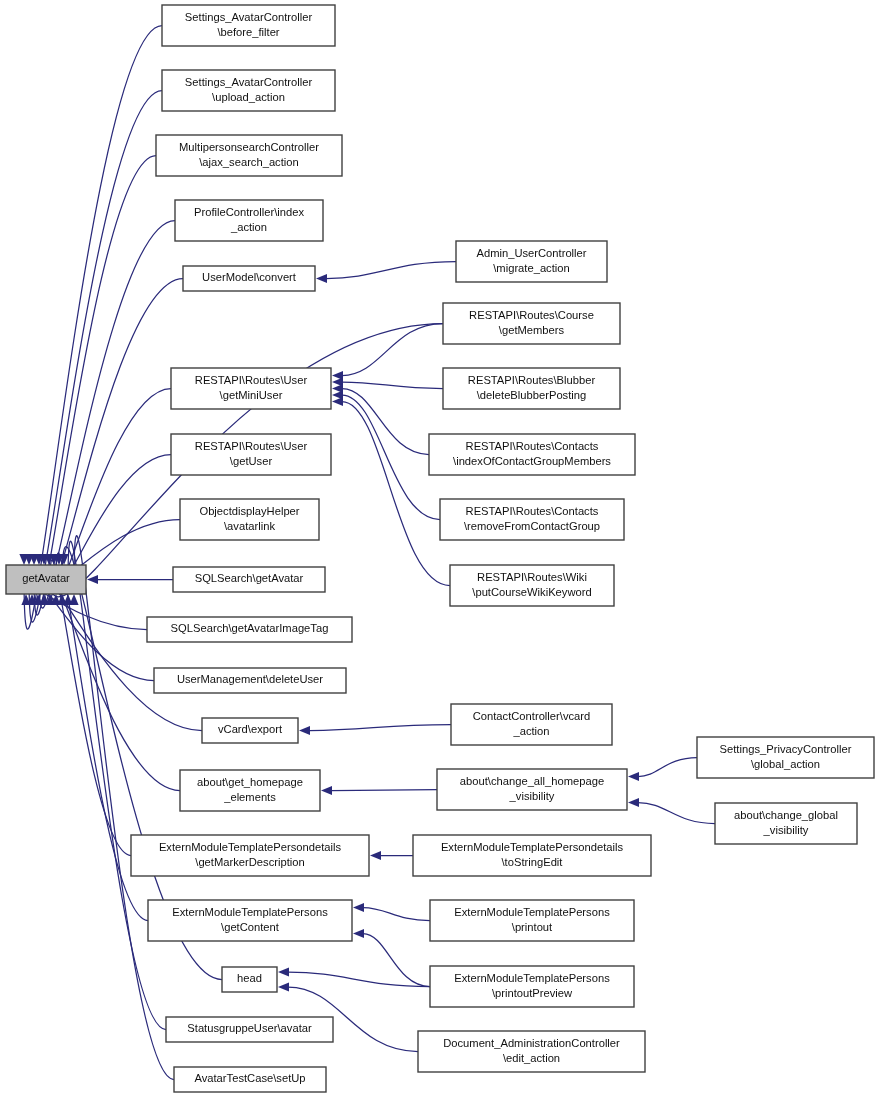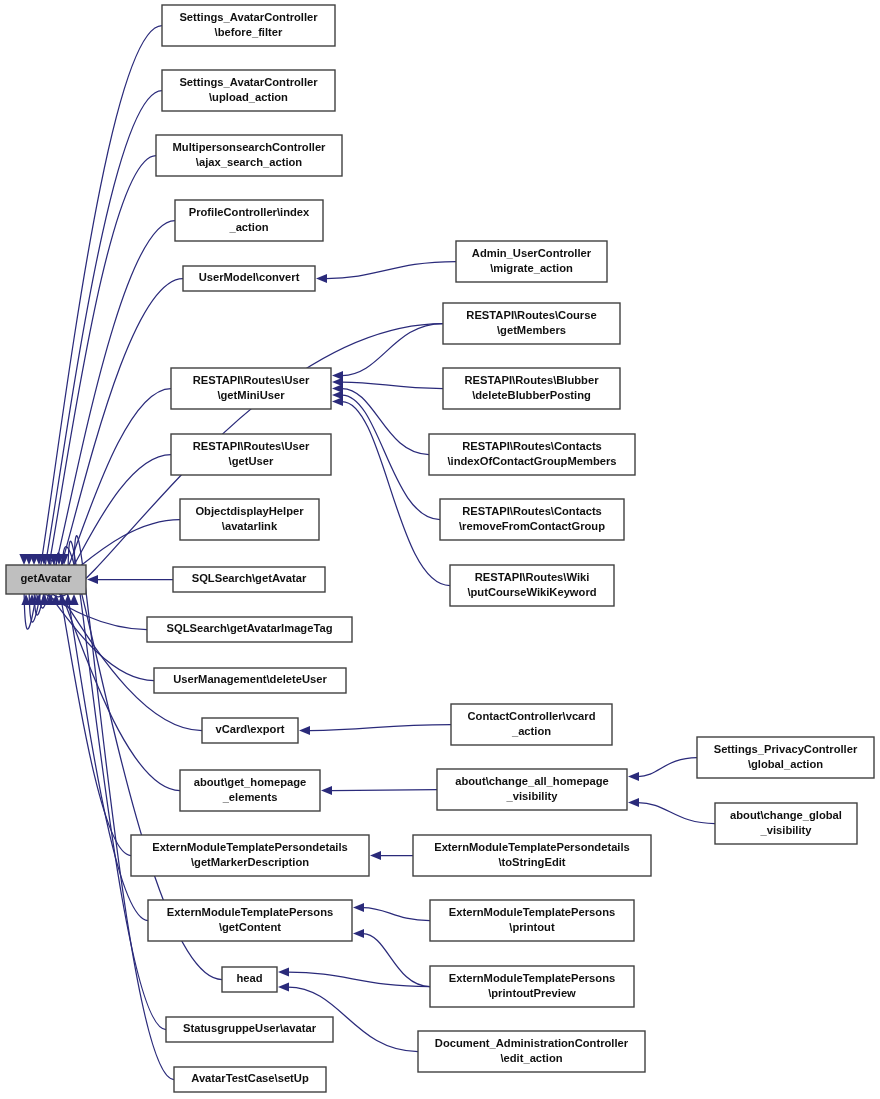--- a/index.html
+++ b/index.html
@@ -6,21 +6,20 @@
     margin: 0;
     padding: 0;
     background: #ffffff;
   }
   #graph-root {
     position: relative;
     width: 880px;
     height: 1099px;
     background: #ffffff;
     font-family: "Liberation Sans", sans-serif;
-    font-weight: bold;
   }
   svg#callgraph {
     display: block;
     width: 880px;
     height: 1099px;
   }
   .node-box {
     fill: #ffffff;
     stroke: #404040;
     stroke-width: 1.4;

